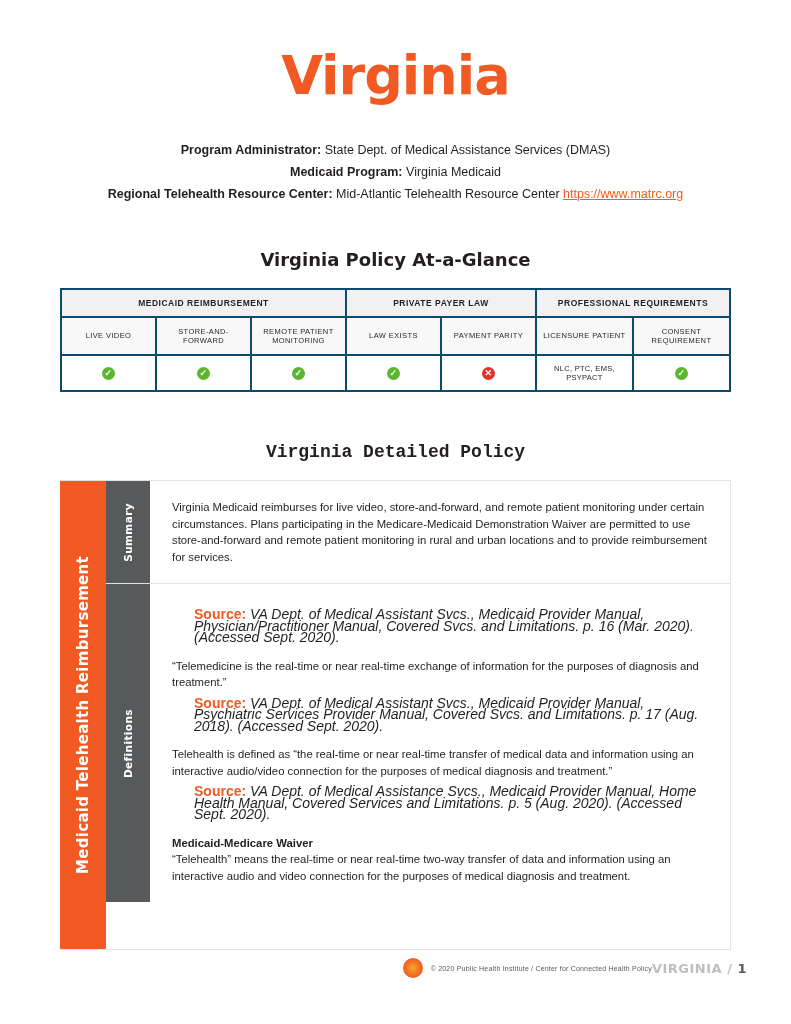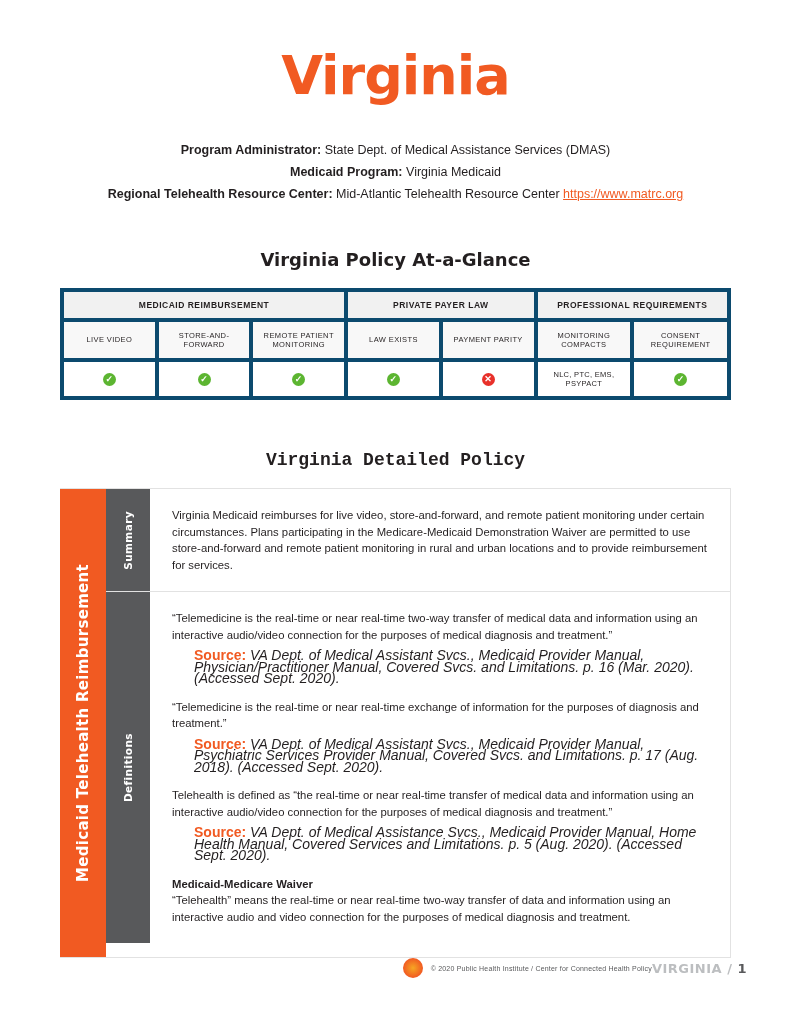--- a/index.html
+++ b/index.html
@@ -63,21 +63,21 @@
   .glance-heading { margin-top: 44px; }
 
   
   .glance-table {
     margin-top: 18px;
     width: 100%;
     border-collapse: collapse;
     table-layout: fixed;
   }
   .glance-table th, .glance-table td {
-    border: 4px solid #0c4a6e;
+    border: 2px solid #0c4a6e;
     text-align: center;
     vertical-align: middle;
   }
   .glance-group {
     background: #f1f1f1;
     font-size: 8.5px;
     font-weight: bold;
     letter-spacing: 0.5px;
     padding: 8px 4px;
     color: #231f20;
@@ -262,21 +262,21 @@
         <th class="glance-group" colspan="3">MEDICAID REIMBURSEMENT</th>
         <th class="glance-group" colspan="2">PRIVATE PAYER LAW</th>
         <th class="glance-group" colspan="2">PROFESSIONAL REQUIREMENTS</th>
       </tr>
       <tr>
         <th class="glance-sub">LIVE VIDEO</th>
         <th class="glance-sub">STORE-AND-FORWARD</th>
         <th class="glance-sub">REMOTE PATIENT MONITORING</th>
         <th class="glance-sub">LAW EXISTS</th>
         <th class="glance-sub">PAYMENT PARITY</th>
-        <th class="glance-sub">MONITORING COMPACTS</th>
+        <th class="glance-sub">LICENSURE PATIENT</th>
         <th class="glance-sub">CONSENT REQUIREMENT</th>
       </tr>
     </thead>
     <tbody>
       <tr>
         <td class="glance-val">
           <span class="icon-check">✓</span>
         </td>
         <td class="glance-val">
           <span class="icon-check">✓</span>
@@ -314,21 +314,20 @@
           <p class="para">Virginia Medicaid reimburses for live video, store-and-forward, and remote patient monitoring under certain circumstances. Plans participating in the Medicare-Medicaid Demonstration Waiver are permitted to use store-and-forward and remote patient monitoring in rural and urban locations and to provide reimbursement for services.</p>
         </div>
       </div>
 
       <div class="drow">
         <div class="drow-label">
           <span>Definitions</span>
         </div>
         <div class="drow-body">
 
-          <p class="para">“Telemedicine is the real-time or near real-time two-way transfer of medical data and information using an interactive audio/video connection for the purposes of medical diagnosis and treatment.”</p>
           <div class="source">
             <span class="src-label">Source:</span>
             <span>VA Dept. of Medical Assistant Svcs., Medicaid Provider Manual, Physician/Practitioner Manual, Covered Svcs. and Limitations. p. 16 (Mar. 2020). (Accessed Sept. 2020).</span>
           </div>
 
           <p class="para">“Telemedicine is the real-time or near real-time exchange of information for the purposes of diagnosis and treatment.”</p>
           <div class="source">
             <span class="src-label">Source:</span>
             <span>VA Dept. of Medical Assistant Svcs., Medicaid Provider Manual, Psychiatric Services Provider Manual, Covered Svcs. and Limitations. p. 17 (Aug. 2018). (Accessed Sept. 2020).</span>
           </div>

